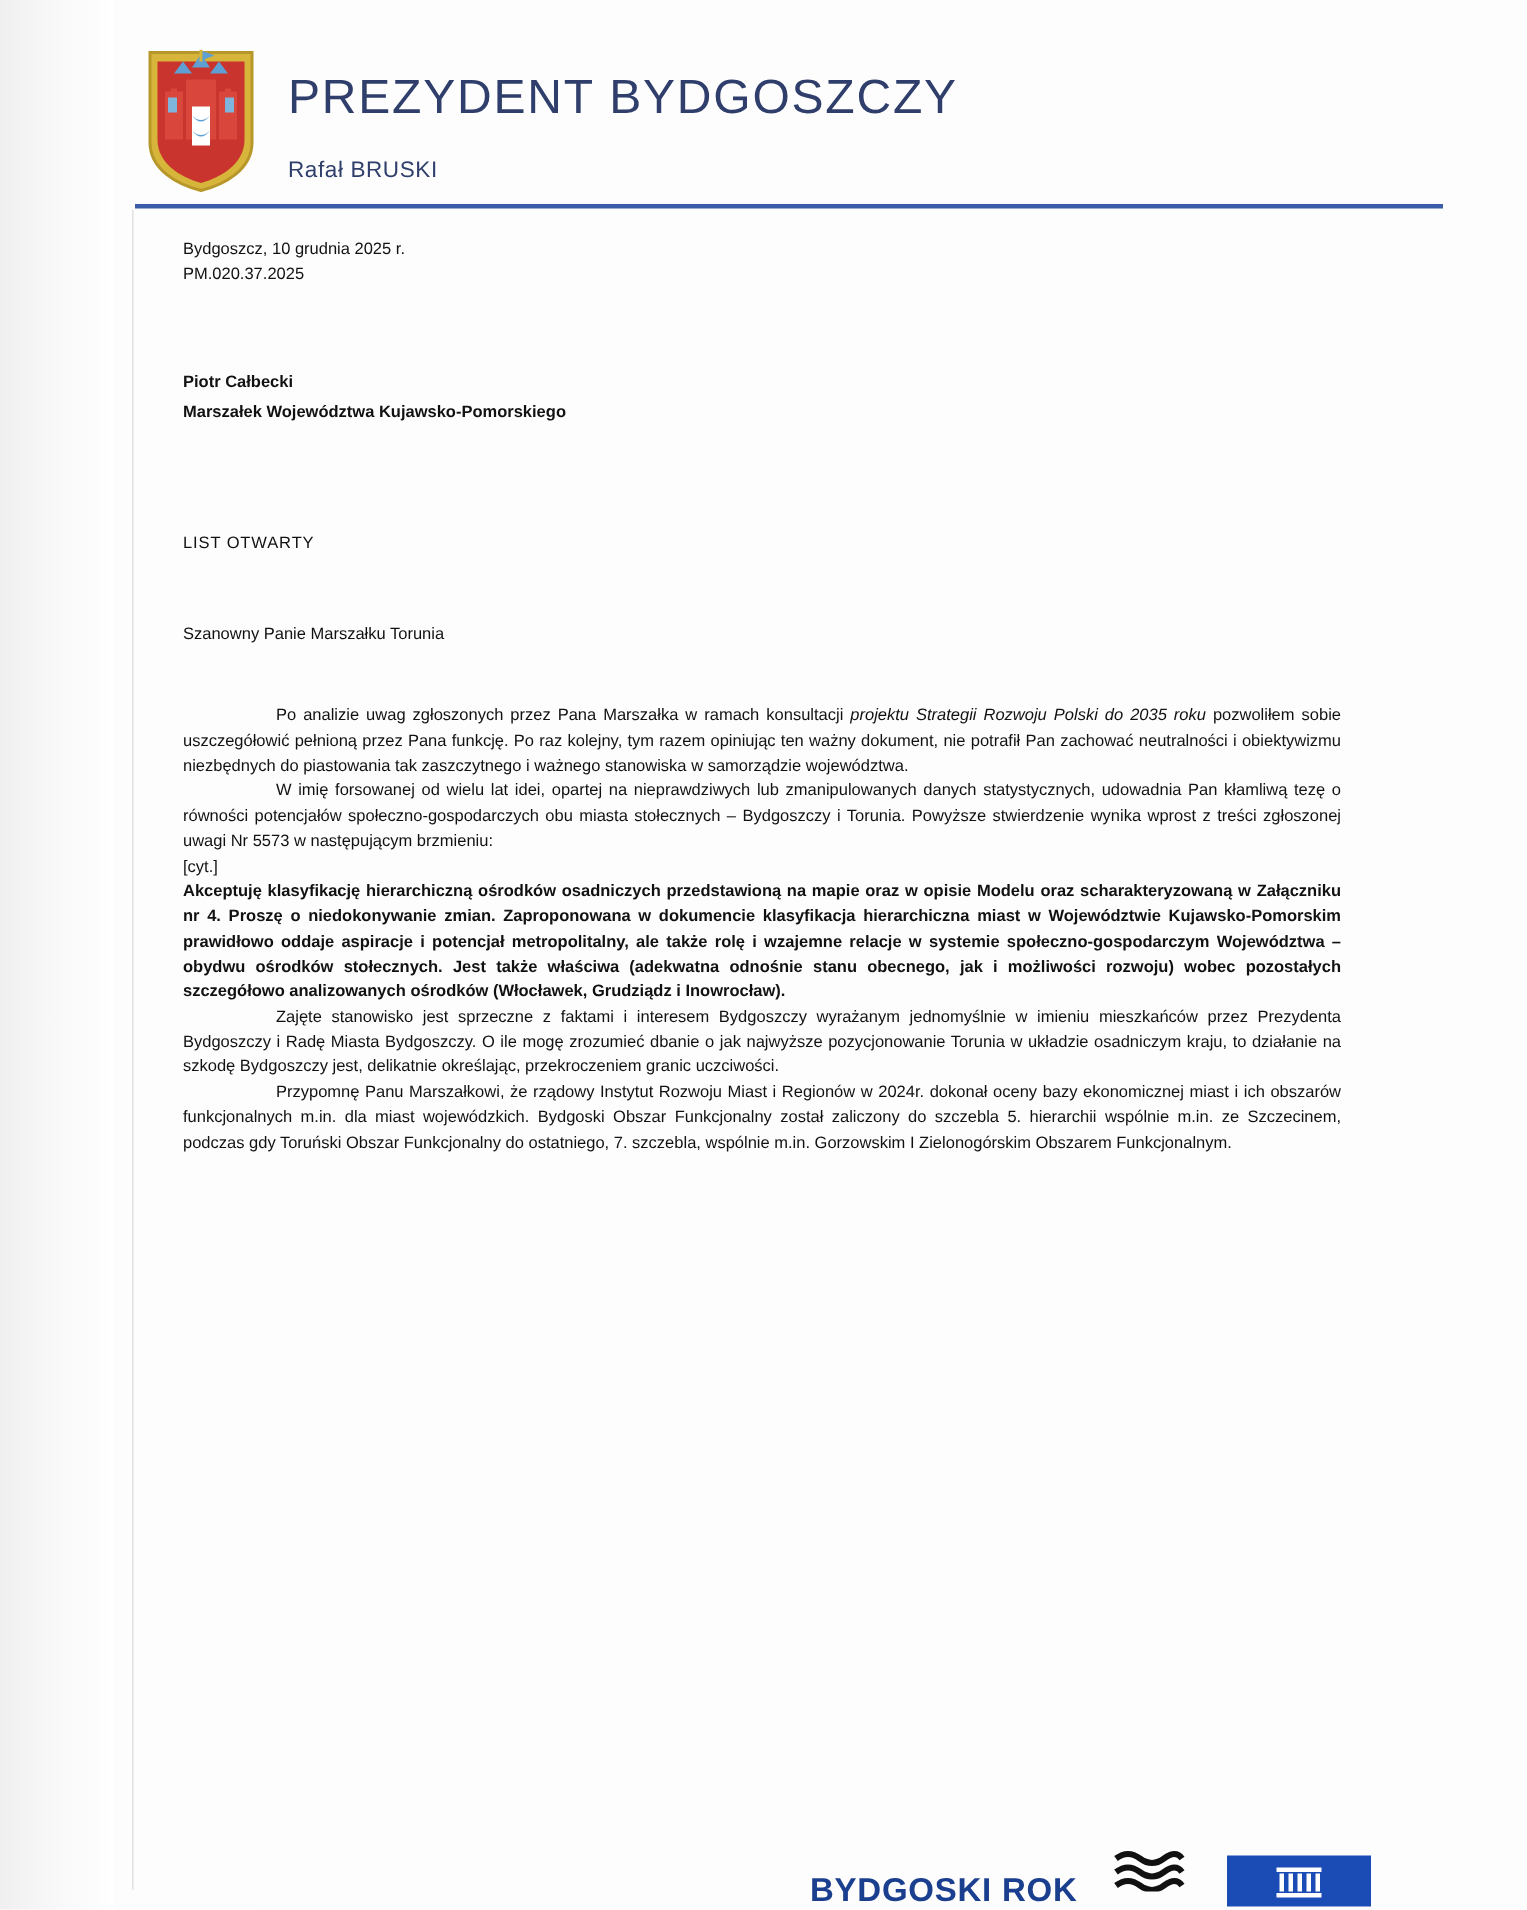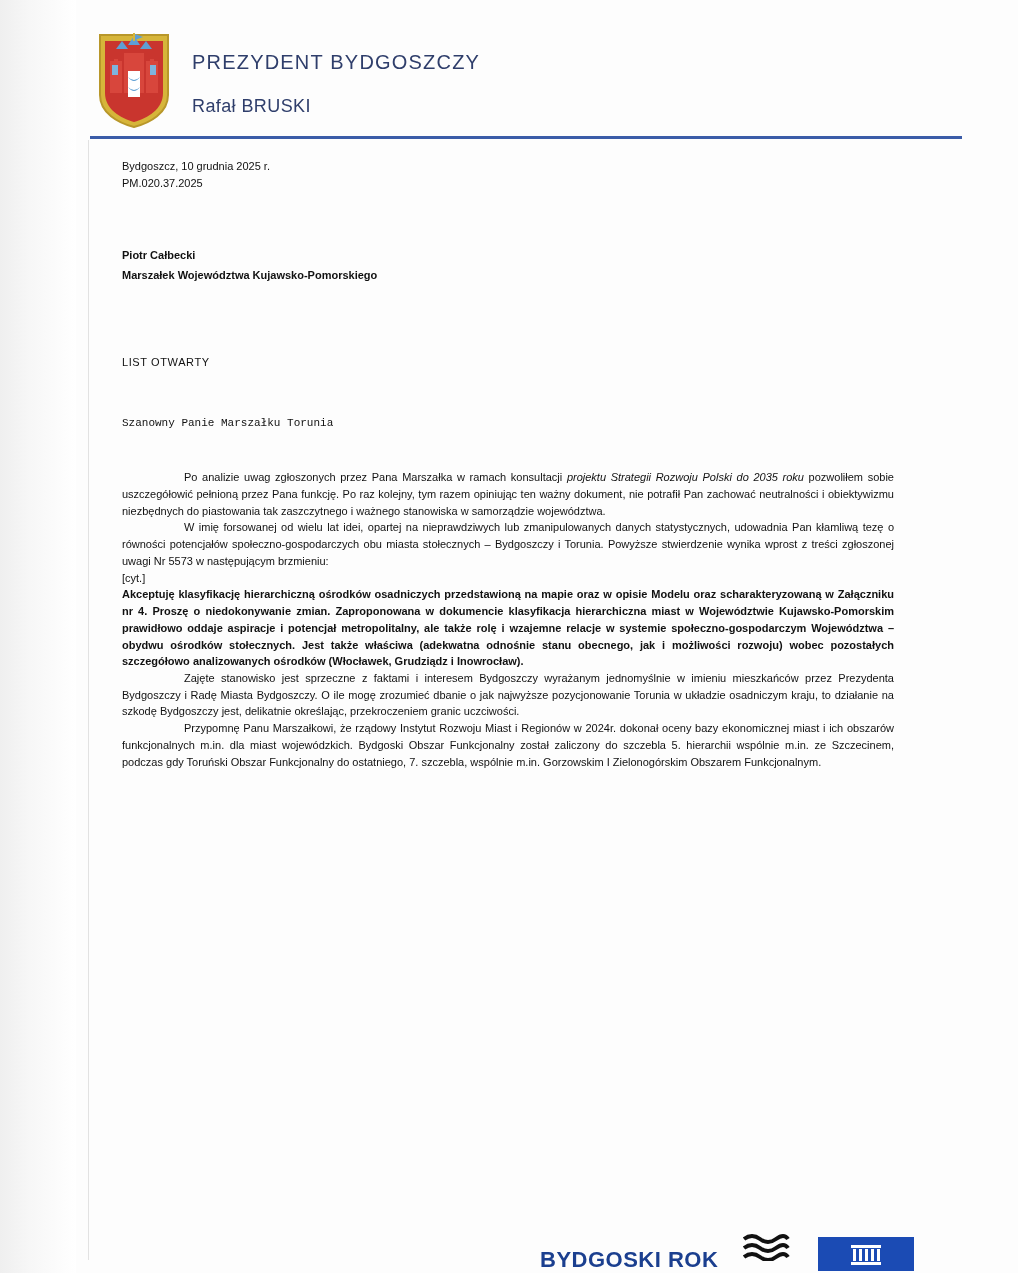--- a/index.html
+++ b/index.html
@@ -50,27 +50,27 @@
     position: relative;
     flex: none;
     margin-left: 8px;
   }
   .crest svg { display:block; }
   .head-text {
     margin-left: 22px;
     padding-top: 6px;
   }
   .head-title {
-    font-size: 20px;
+    font-size: 32px;
     letter-spacing: 1.2px;
     color: #2f3e6b;
     font-weight: 400;
   }
   .head-sub {
-    font-size: 18px;
+    font-size: 15px;
     color: #2f3e6b;
     margin-top: 22px;
     letter-spacing: .4px;
   }
   .rule {
     position: absolute;
     left: 90px; top: 136px;
     width: 872px;
     height: 3px;
     background: #3b5ca8;
@@ -90,21 +90,21 @@
   .meta-block { margin-bottom: 56px; }
 
   .addressee { font-weight: bold; margin-bottom: 70px; }
   .addressee div { margin: 0 0 3px 0; }
 
   .center-title {
     text-align: left;
     margin: 0 0 44px 0;
     letter-spacing: .6px;
   }
-  .salutation { margin: 0 0 38px 0; font-family: Liberation Mono, monospace; }
+  .salutation { margin: 0 0 38px 0; }
 
   p.para {
     margin: 0;
     text-align: justify;
     text-indent: 62px;
   }
   .quote-label { text-indent: 0; margin: 0; }
   p.bold-quote {
     margin: 0;
     text-align: justify;

